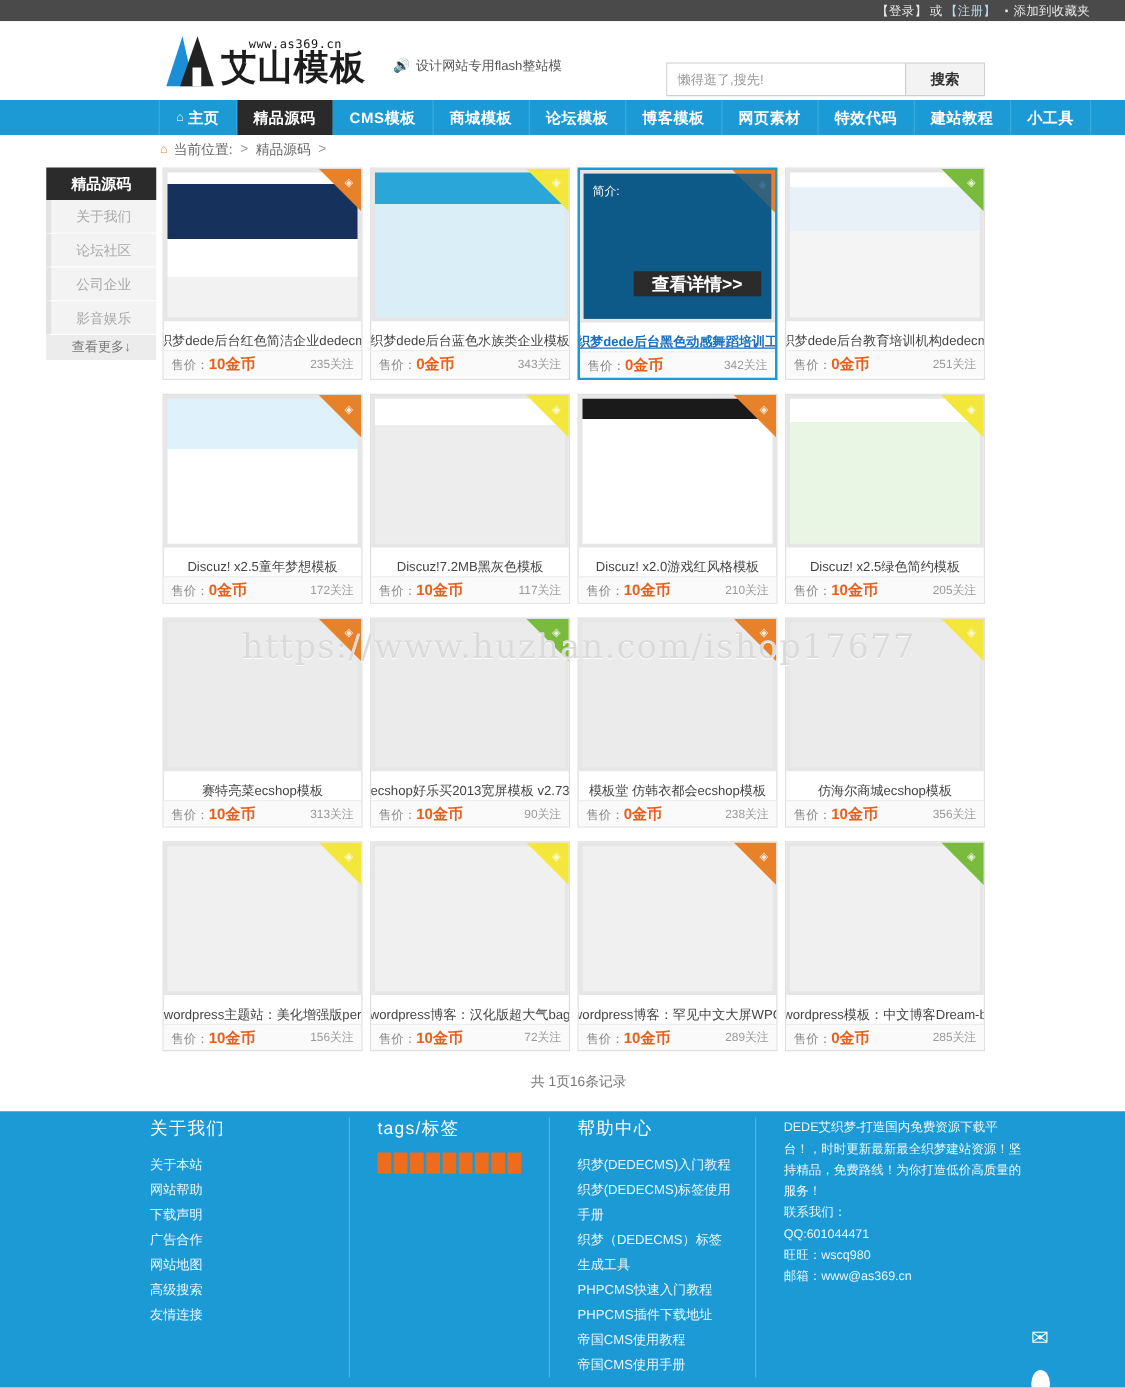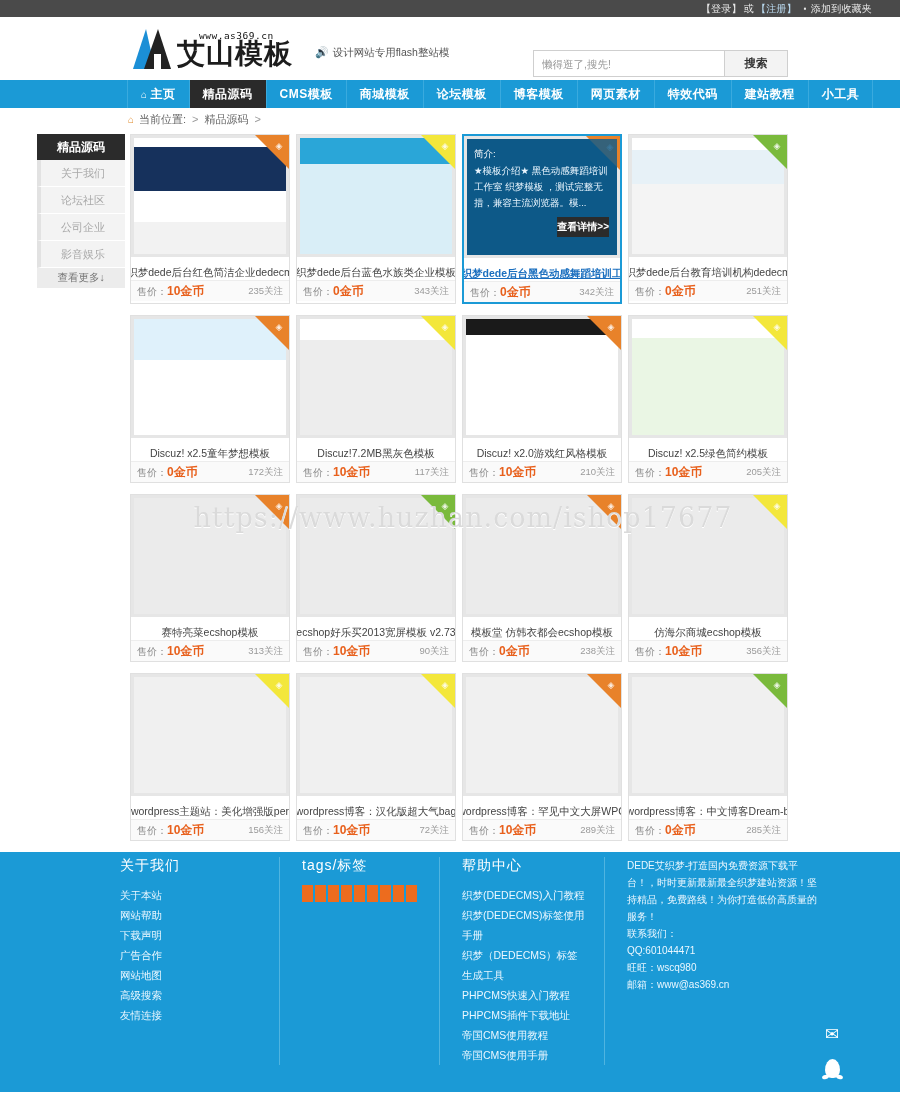--- a/index.html
+++ b/index.html
@@ -166,22 +166,22 @@
 
   
   .overlay {
     position: absolute; inset: 3px; z-index: 6;
     background: rgba(13,92,140,.82); color: #eaf6ff;
     font-size: 9.5px; line-height: 16px; padding: 7px 7px 0 7px;
   }
   .overlay-label { color: #fff; margin-bottom: 1px; }
   .overlay-detail {
     position: absolute; right: 8px; bottom: 18px;
-    background: #2b2b2b; color: #fff; font-size: 10px;
-    padding: 2px 0; cursor: pointer; font-weight: bold;
+    background: #2b2b2b; color: #fff; font-size: 14px;
+    padding: 2px 15px; cursor: pointer; font-weight: bold;
   }
 
   .watermark {
     position: absolute; top: 368px; left: 10px; width: 646px;
     text-align: center; font-family: "DejaVu Serif", serif;
     font-size: 27px; color: #dadada; letter-spacing: 1px;
     text-shadow: 0 1px 0 #fff; pointer-events: none; z-index: 9; white-space: nowrap;
   }
 
   .pagination {
@@ -359,21 +359,20 @@
             <div class="card-meta">
               <div><span class="price-lbl">售价：</span><span class="price-val">0金币</span></div>
               <span class="attention">343关注</span>
             </div>
           </div>
           <div class="card hovered">
             <div class="thumb">
               <div class="thumb-inner" style="background: linear-gradient(rgb(11, 79, 119) 0px, rgb(11, 79, 119) 100%);"></div>
               <div class="overlay">
                 <div class="overlay-label">简介:</div>
-                <div>★模板介绍★ 黑色动感舞蹈培训工作室 织梦模板 ，测试完整无措，兼容主流浏览器。模...</div>
                 <div class="overlay-detail">查看详情&gt;&gt;</div>
               </div>
               <div class="ribbon "></div>
               <div class="ribbon-badge">◈</div>
             </div>
             <div class="card-title">
               <a>织梦dede后台黑色动感舞蹈培训工</a>
             </div>
             <div class="card-meta">
               <div><span class="price-lbl">售价：</span><span class="price-val">0金币</span></div>
@@ -548,28 +547,31 @@
               <span class="attention">289关注</span>
             </div>
           </div>
           <div class="card last">
             <div class="thumb">
               <div class="thumb-inner" style="background: linear-gradient(rgb(240, 240, 240) 0px, rgb(240, 240, 240) 100%);"></div>
               <div class="ribbon green"></div>
               <div class="ribbon-badge">◈</div>
             </div>
             <div class="card-title">
-              <a>wordpress博客：中文博客Dream-b</a>
+              <a>wordpress模板：中文博客Dream-b</a>
             </div>
             <div class="card-meta">
               <div><span class="price-lbl">售价：</span><span class="price-val">0金币</span></div>
               <span class="attention">285关注</span>
             </div>
           </div>
         </div>
+      <div class="pagination">
+        <span>共 1页16条记录</span>
+      </div>
     </div>
 
   </div>
 
   <div class="footer">
     <div class="footer-inner">
       <div class="fcol c1">
         <div class="fhead">关于我们</div>
         <a class="flink">关于本站</a>
         <a class="flink">网站帮助</a>

